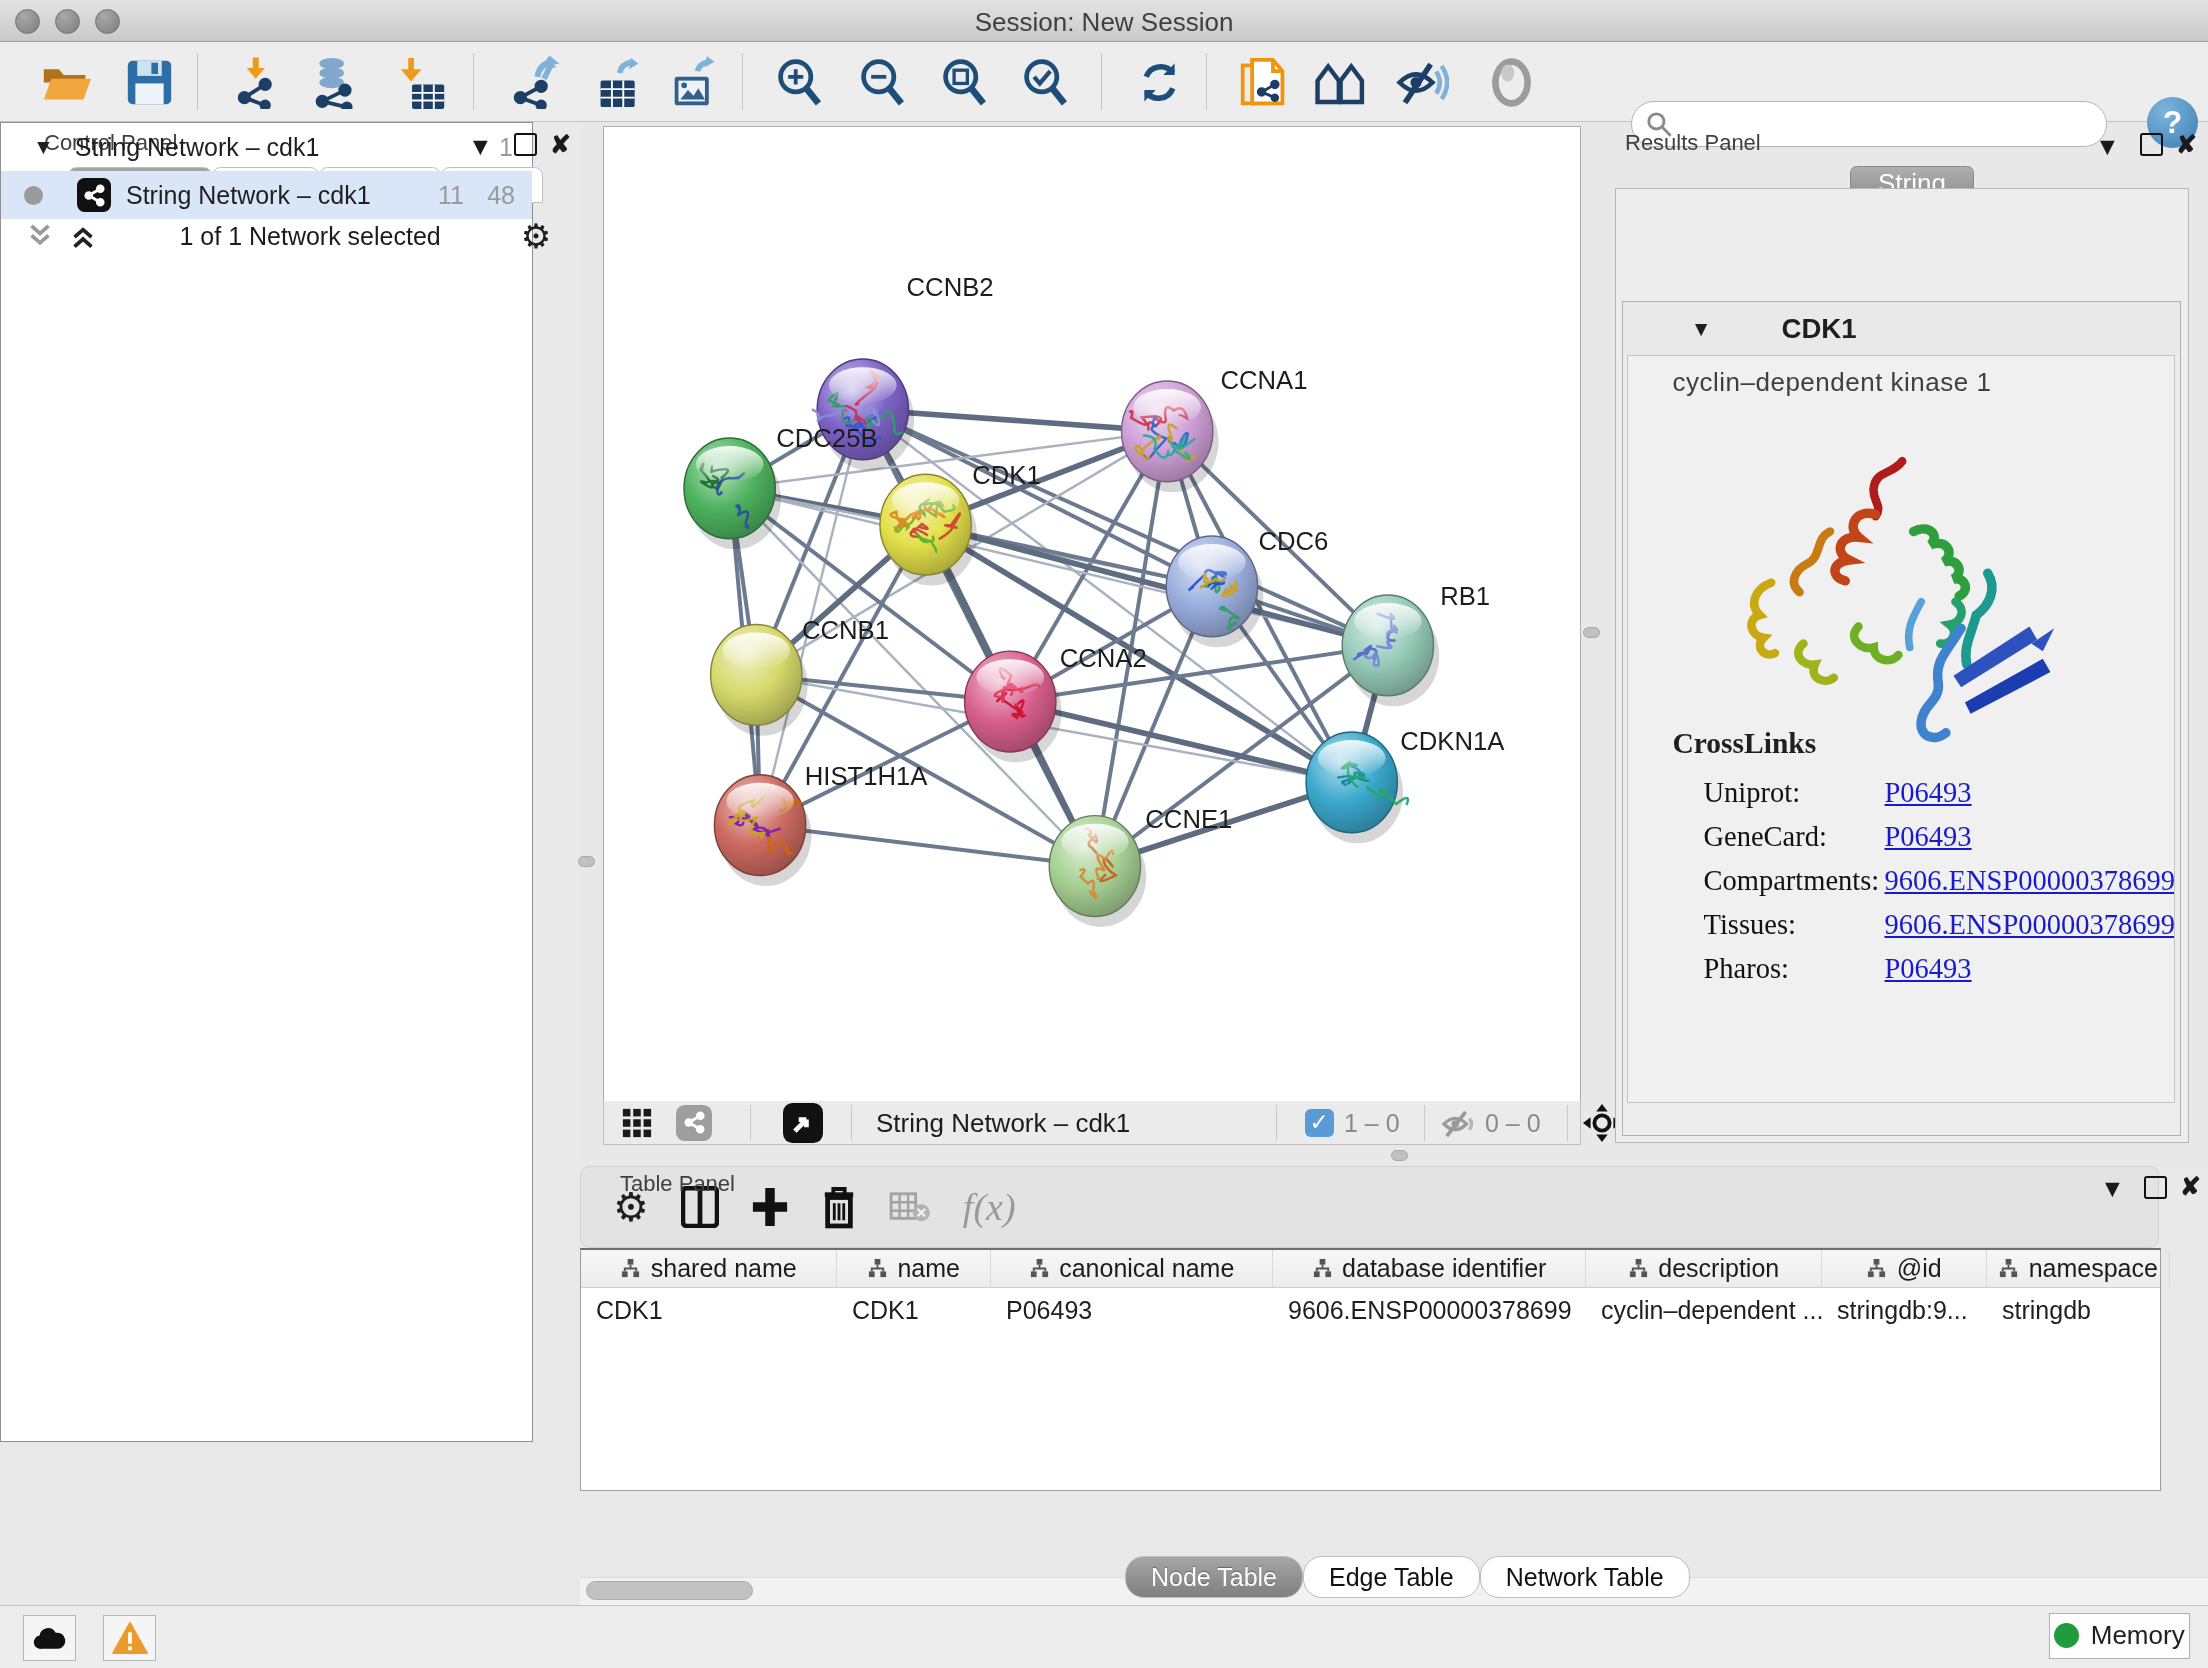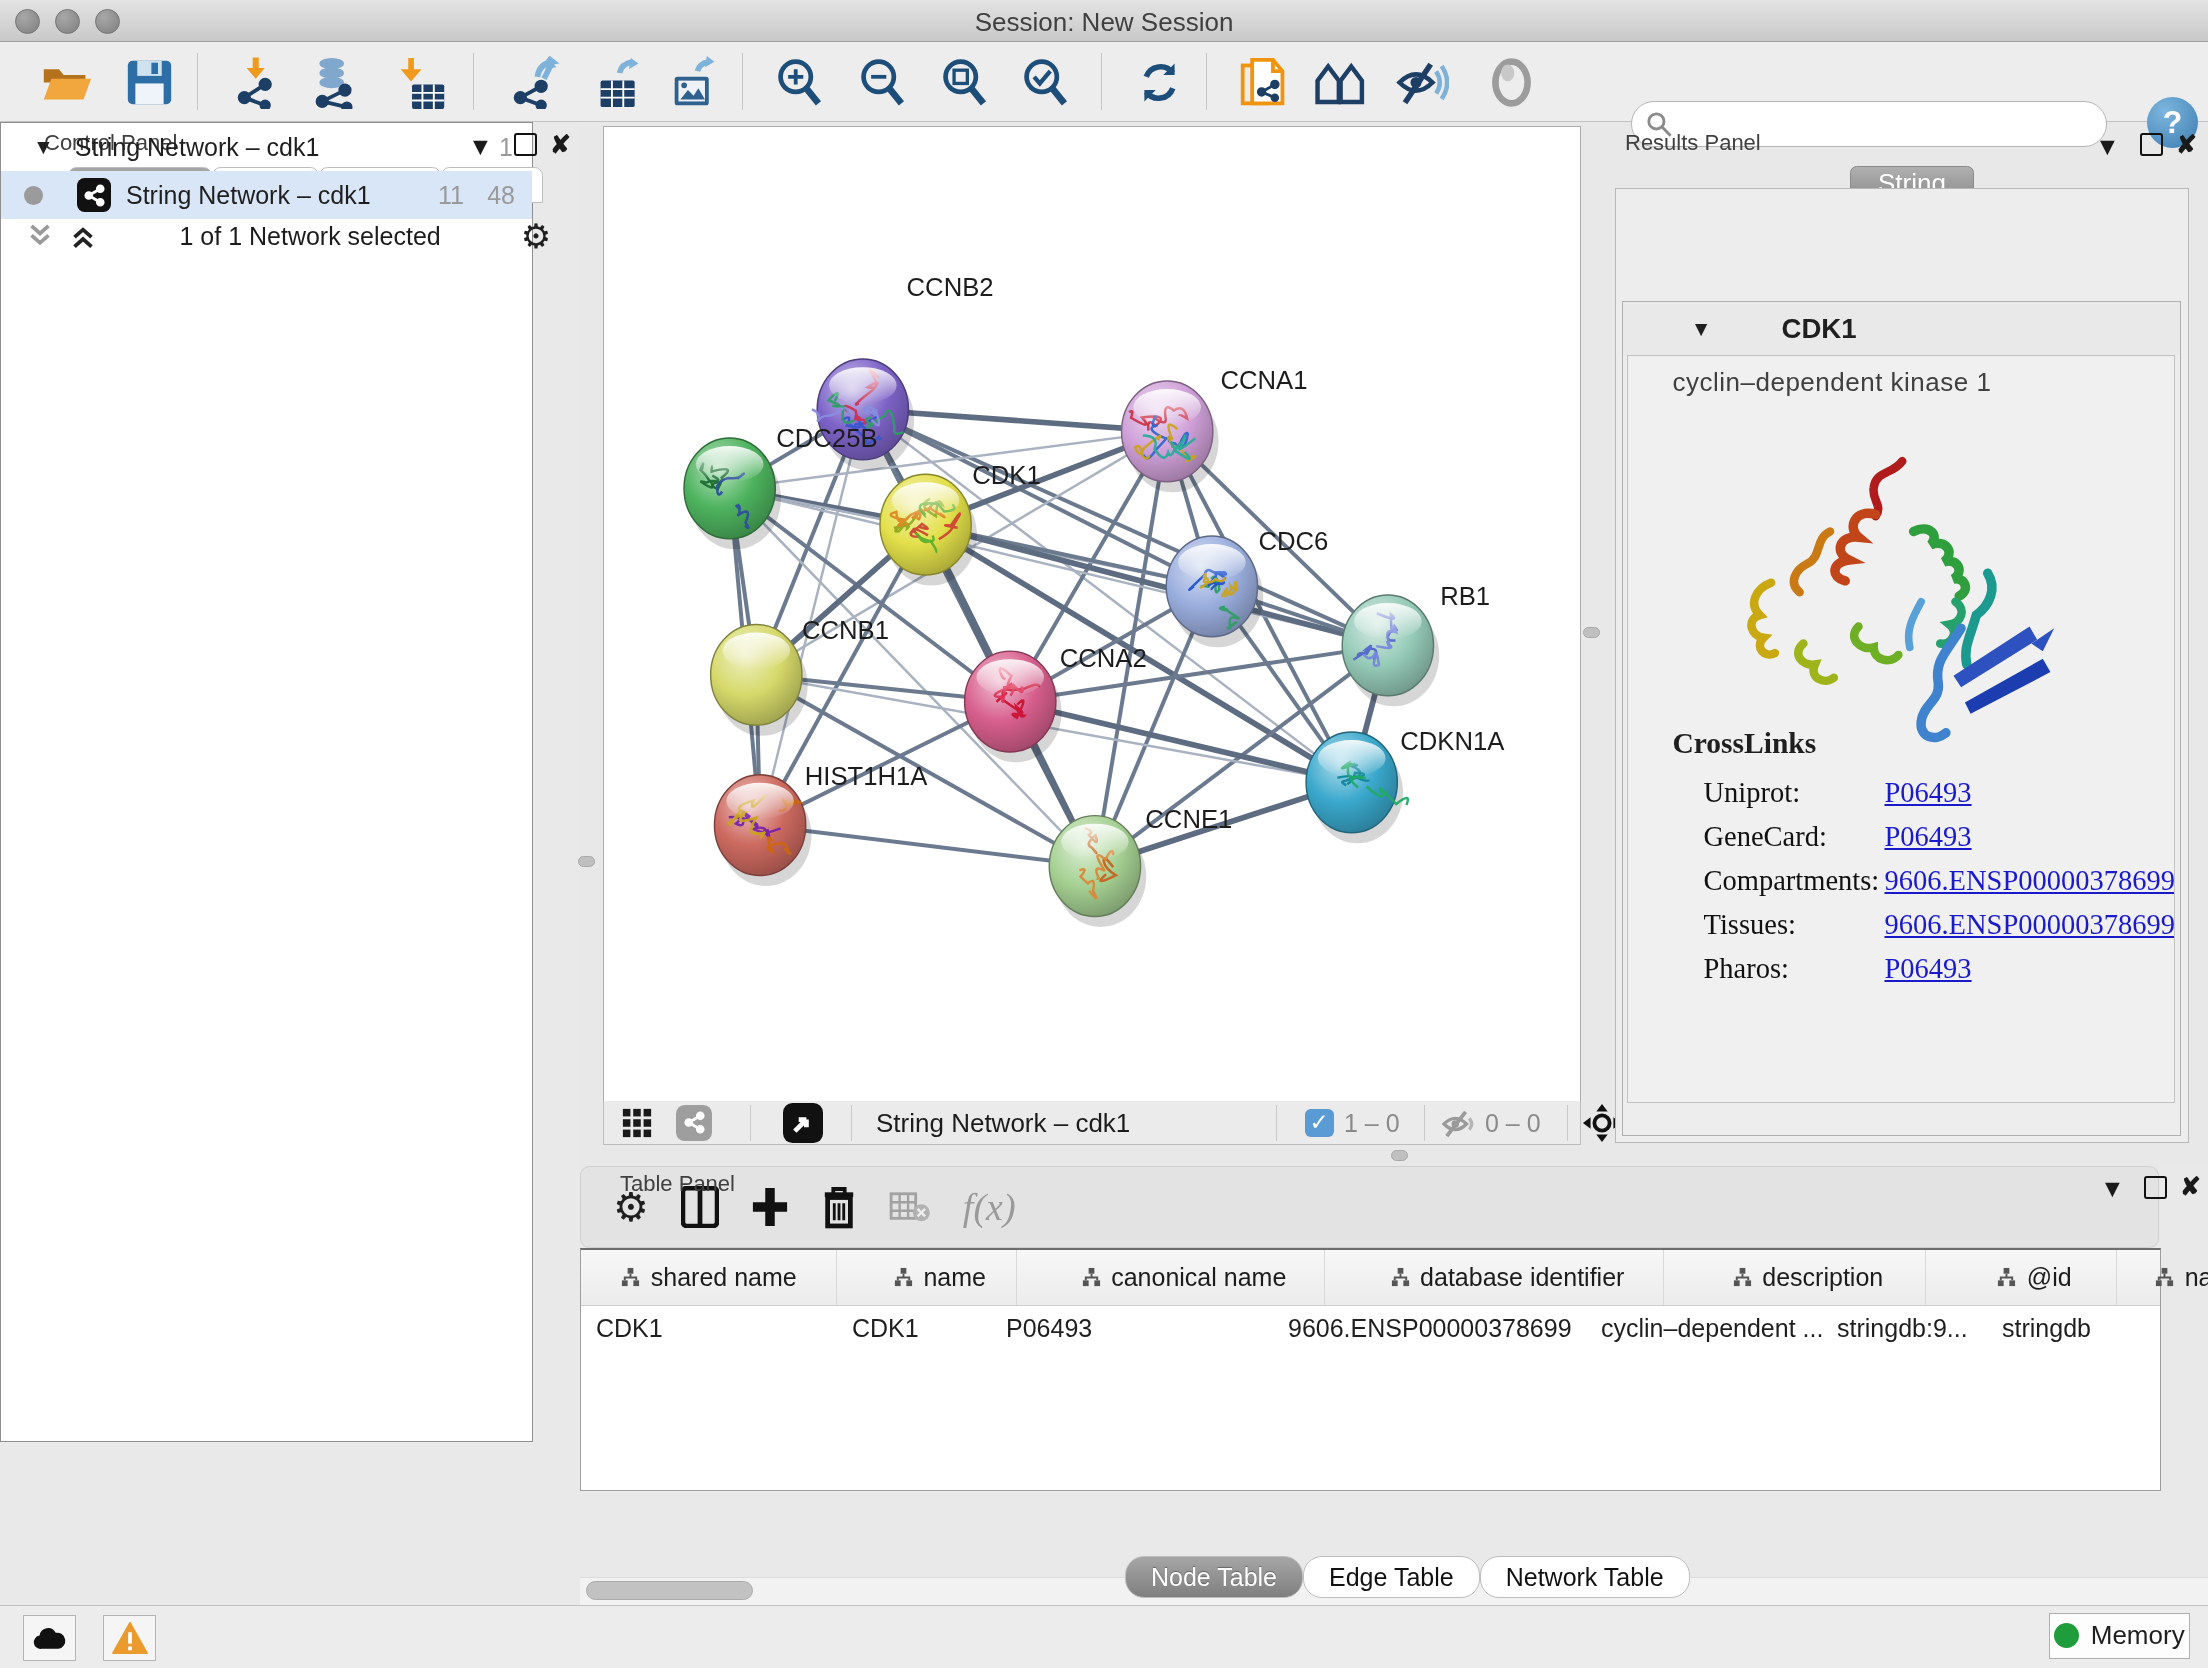--- a/index.html
+++ b/index.html
@@ -75,21 +75,21 @@
   .cl-row { display:flex; height:44px; align-items:center; font-size:28.5px; }
   .cl-label { width:181px; color:#111; }
   .cl-link { color:#1a1acd; text-decoration:underline; }
 
   
   #table-panel { left:580px; top:1166px; width:1628px; height:439px; background:#e9e9e9; }
   #tp-toolbar { left:38px; top:44px; width:1579px; height:82px; background:#e3e3e3; border:1px solid #cfcfcf; border-radius:9.5px;
     display:flex; align-items:center; }
   .tp-icon { margin-left:32px; display:flex; align-items:center; }
   #tp-table { left:38px; top:129px; width:1581px; height:243px; background:#fff; border:1px solid #9e9e9e; border-top:2.9px solid #6e6e6e; }
-  #tp-header { display:flex; height:56px; background:linear-gradient(#f7f7f7,#ececec); border-bottom:1px solid #cfcfcf;gap:26px; }
+  #tp-header { display:flex; height:38px; background:linear-gradient(#f7f7f7,#ececec); border-bottom:1px solid #cfcfcf; }
   .th { display:flex; align-items:center; justify-content:center; gap:9.5px; font-size:25px; color:#1c1c1c;
     border-right:1px solid #d9d9d9; overflow:hidden; white-space:nowrap; flex:none; }
   #tp-row { display:flex; height:44px; align-items:center; font-size:25px; }
   .td { padding-left:15px; overflow:hidden; white-space:nowrap; flex:none; }
   #tp-scroll { position:absolute; left:0; bottom:0; width:100%; height:28.5px; background:#f2f2f2; border-top:1px solid #dcdcdc; }
   #tp-thumb { position:absolute; left:5.7px; top:3.8px; width:167px; height:19px; border-radius:9.5px; background:#c2c2c2; border:1px solid #ababab; }
   #tp-tabs { left:545px; top:390px; display:flex; }
   #tp-tabs .tab { border-radius:19px; height:42px; }
 
   

